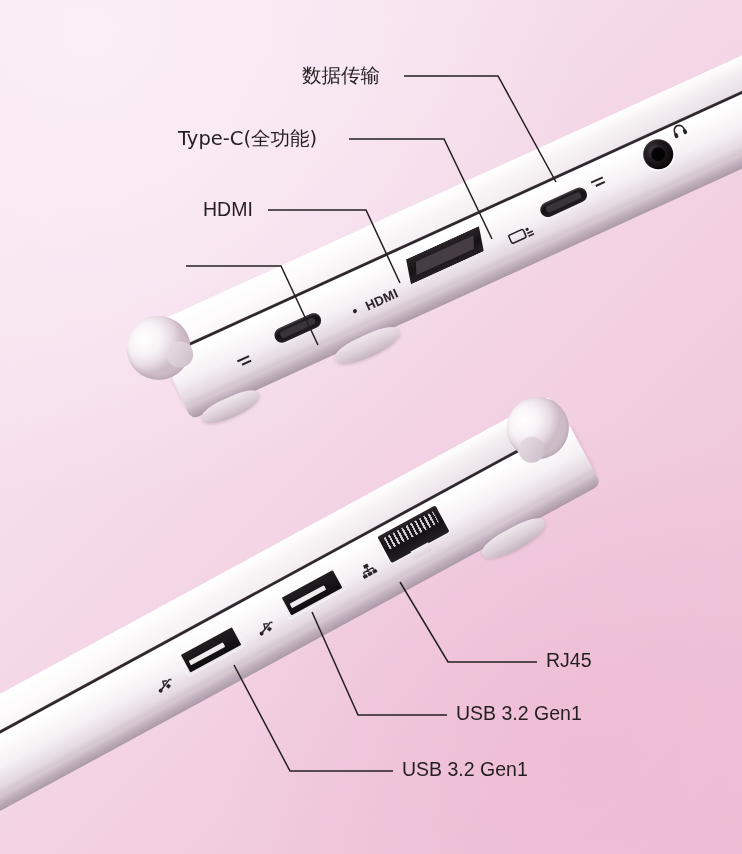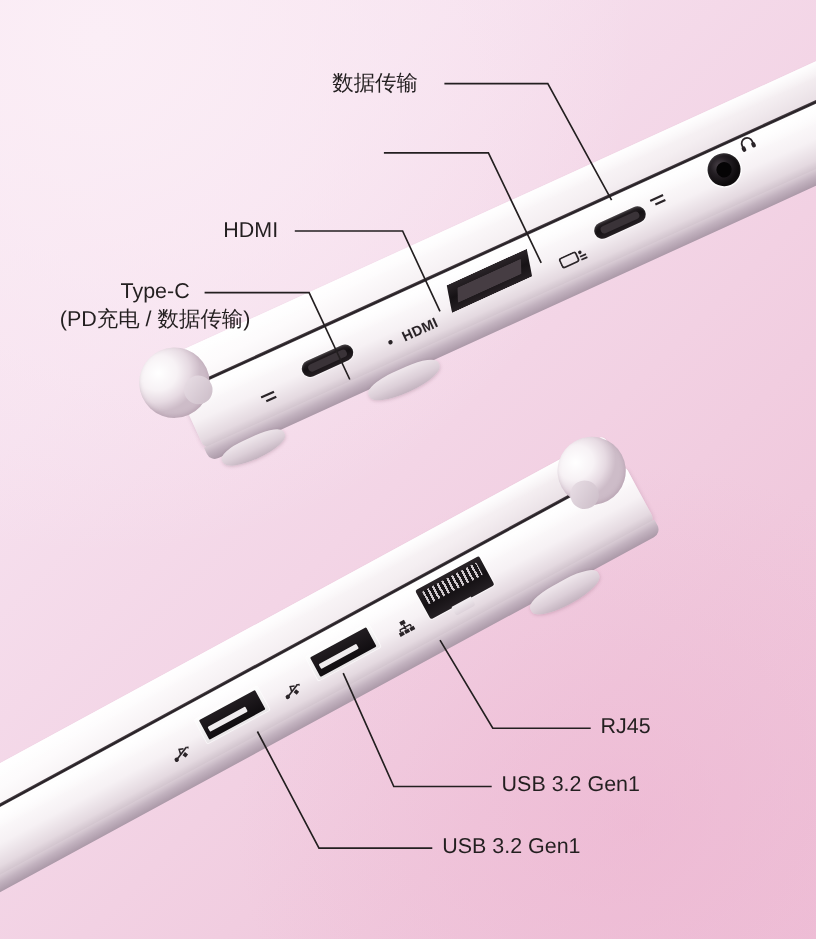--- a/index.html
+++ b/index.html
@@ -310,27 +310,24 @@
   </svg>
   <svg class="leader" style="left:0;top:0;width:742px;height:854px;">
     <path d="M312,612 L358,715 L447,715"></path>
   </svg>
   <svg class="leader" style="left:0;top:0;width:742px;height:854px;">
     <path d="M234,665 L290,771 L393,771"></path>
   </svg>
 
   <div class="callout cn" style="left:302px; top:63px;">数据传输</div>
 
+  <div class="callout cn" style="left:178px; top:126px;">Type-C(全功能)</div>
 
   <div class="callout" style="left:203px; top:197px;">HDMI</div>
 
-  <div class="callout two-line" style="left:25px; top:253px; width:232px;">
-    <div>Type-C</div>
-    <div class="cn">(PD充电 / 数据传输)</div>
-  </div>
 
   <div class="callout" style="left:546px; top:648px;">RJ45</div>
 
   <div class="callout" style="left:456px; top:701px;">USB 3.2 Gen1</div>
 
   <div class="callout" style="left:402px; top:757px;">USB 3.2 Gen1</div>
 
 </div>
 
 </body></html>

